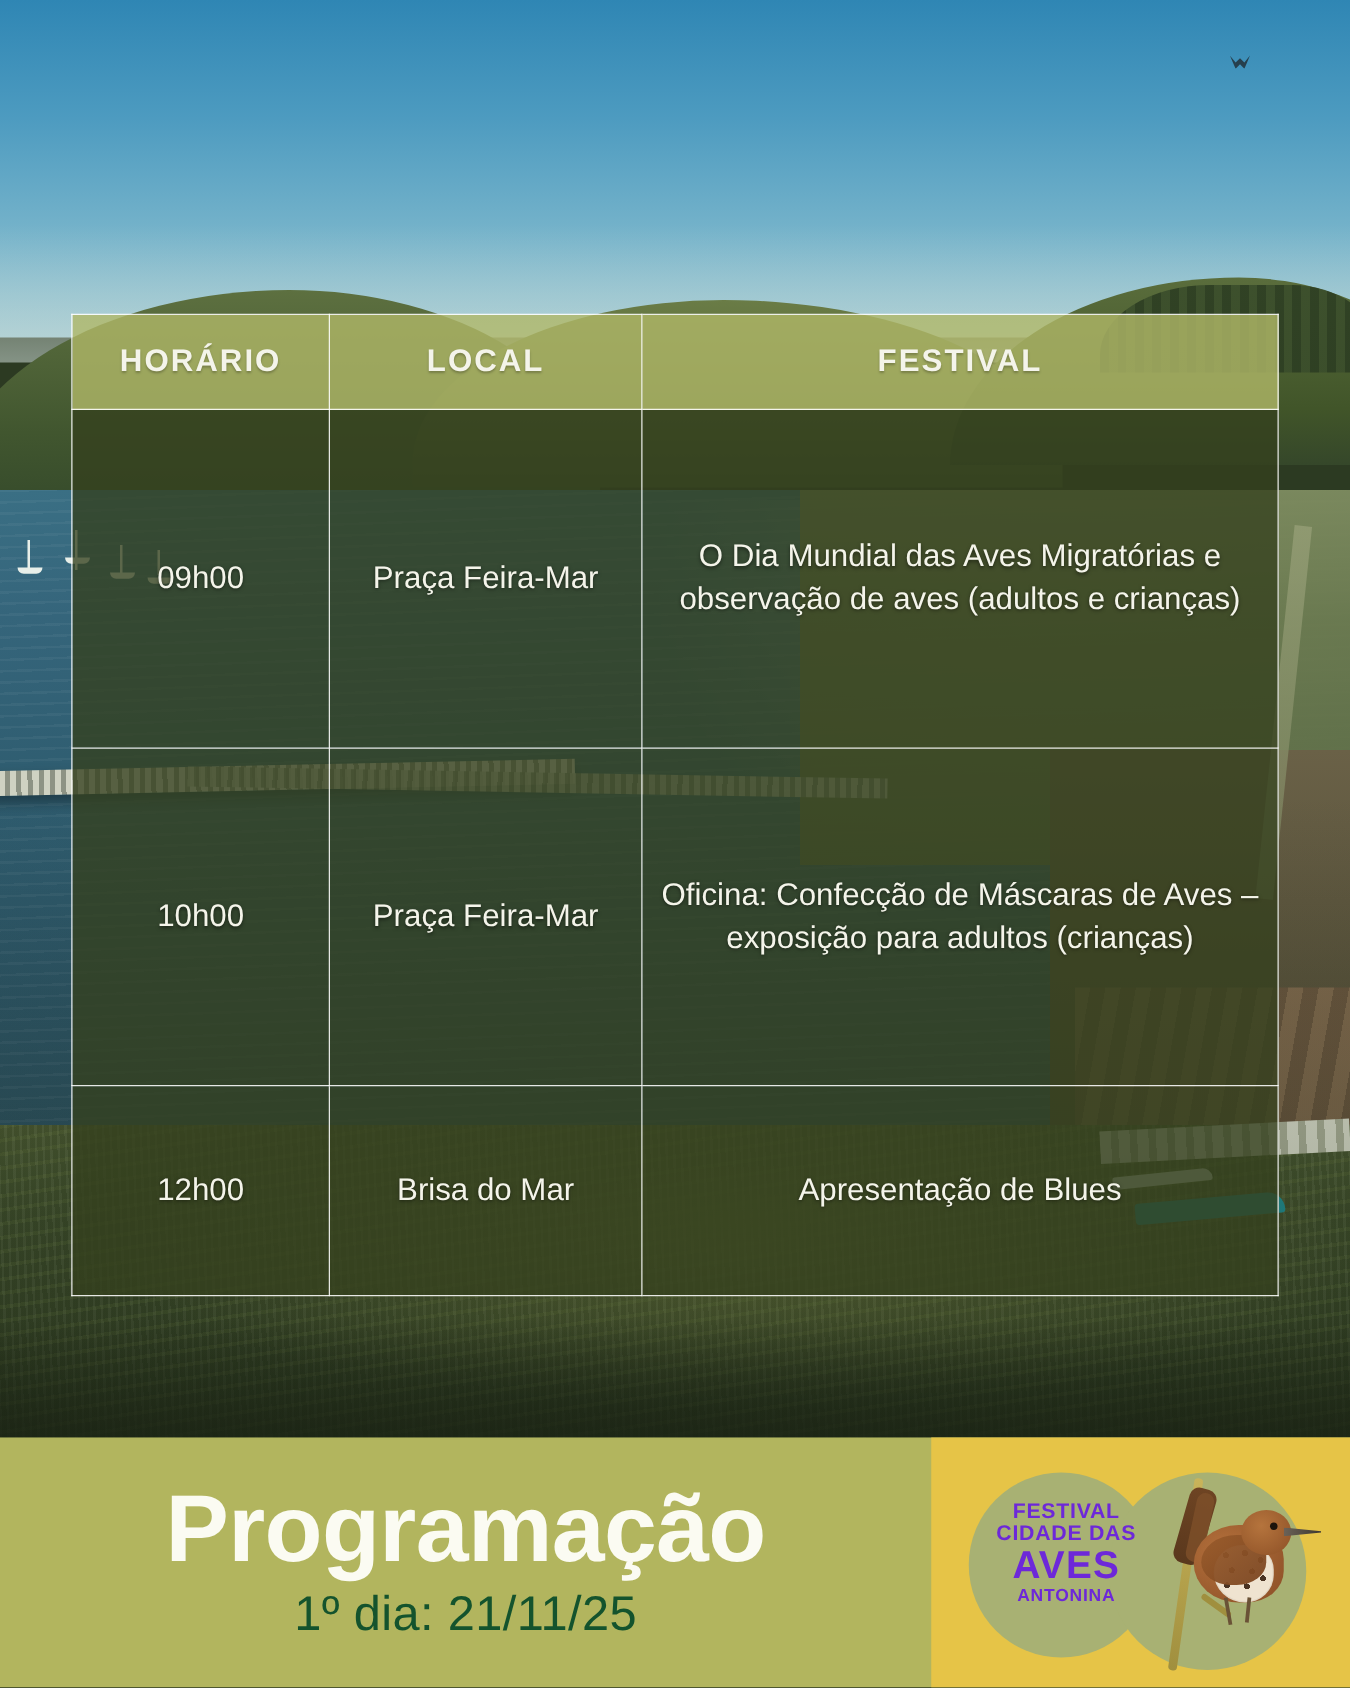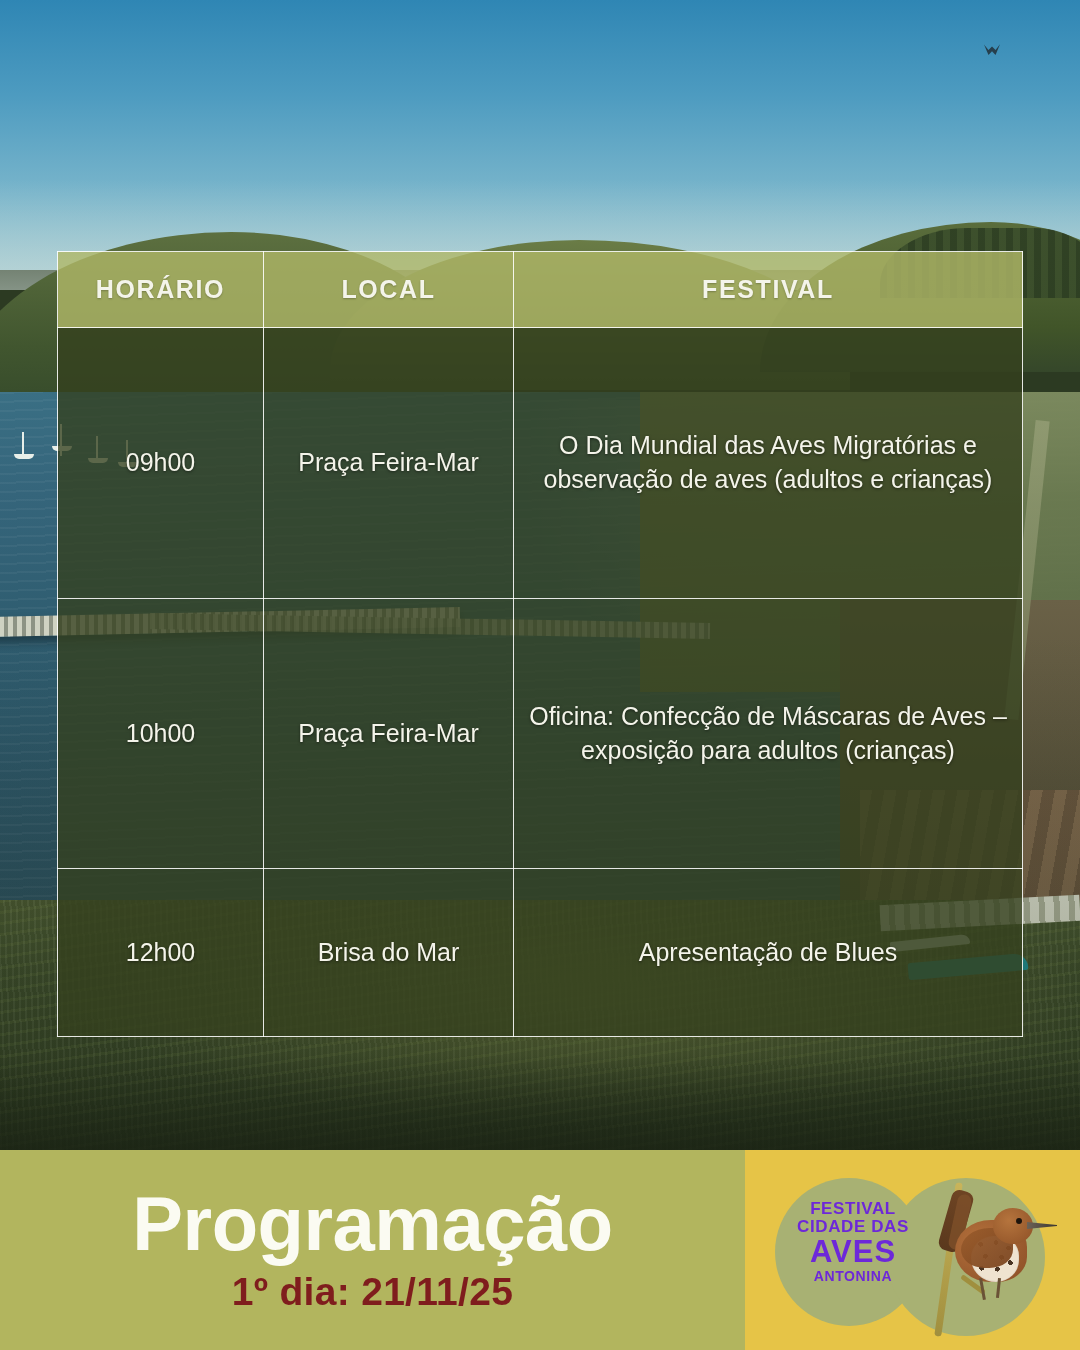--- a/index.html
+++ b/index.html
@@ -111,21 +111,21 @@
       padding:10px 12px;
       text-shadow:0 1px 3px rgba(0,0,0,.5);}
   col.c-time{width:206px;} col.c-place{width:250px;}
 
   
   .banner{position:absolute;left:0;top:1150px;width:1080px;height:200px;background:#b2b55e;}
   .banner-left{position:absolute;left:0;top:0;width:745px;height:200px;
       display:flex;flex-direction:column;align-items:center;justify-content:center;}
   .prog-title{font-size:76px;font-weight:700;color:#fbfbf2;line-height:1;
       letter-spacing:-0.5px;}
-  .prog-sub{font-size:39px;font-weight:700;color:#7f1d1d;margin-top:8px;letter-spacing:.3px;}
+  .prog-sub{font-size:39px;font-weight:400;color:#14532d;margin-top:8px;letter-spacing:.3px;}
 
   .banner-right{position:absolute;left:745px;top:0;width:335px;height:200px;background:#e6c447;
       overflow:hidden;}
   .logo-circles{position:absolute;left:20px;top:14px;width:300px;height:172px;}
   .circ{position:absolute;border-radius:50%;background:#a8b173;}
   .circ-l{left:10px;top:14px;width:148px;height:148px;}
   .circ-r{left:122px;top:14px;width:158px;height:158px;}
   .logo-text{position:absolute;left:28px;top:36px;width:120px;
       color:#6d28d9;text-align:center;line-height:1.04;font-weight:700;
       letter-spacing:.6px;}

